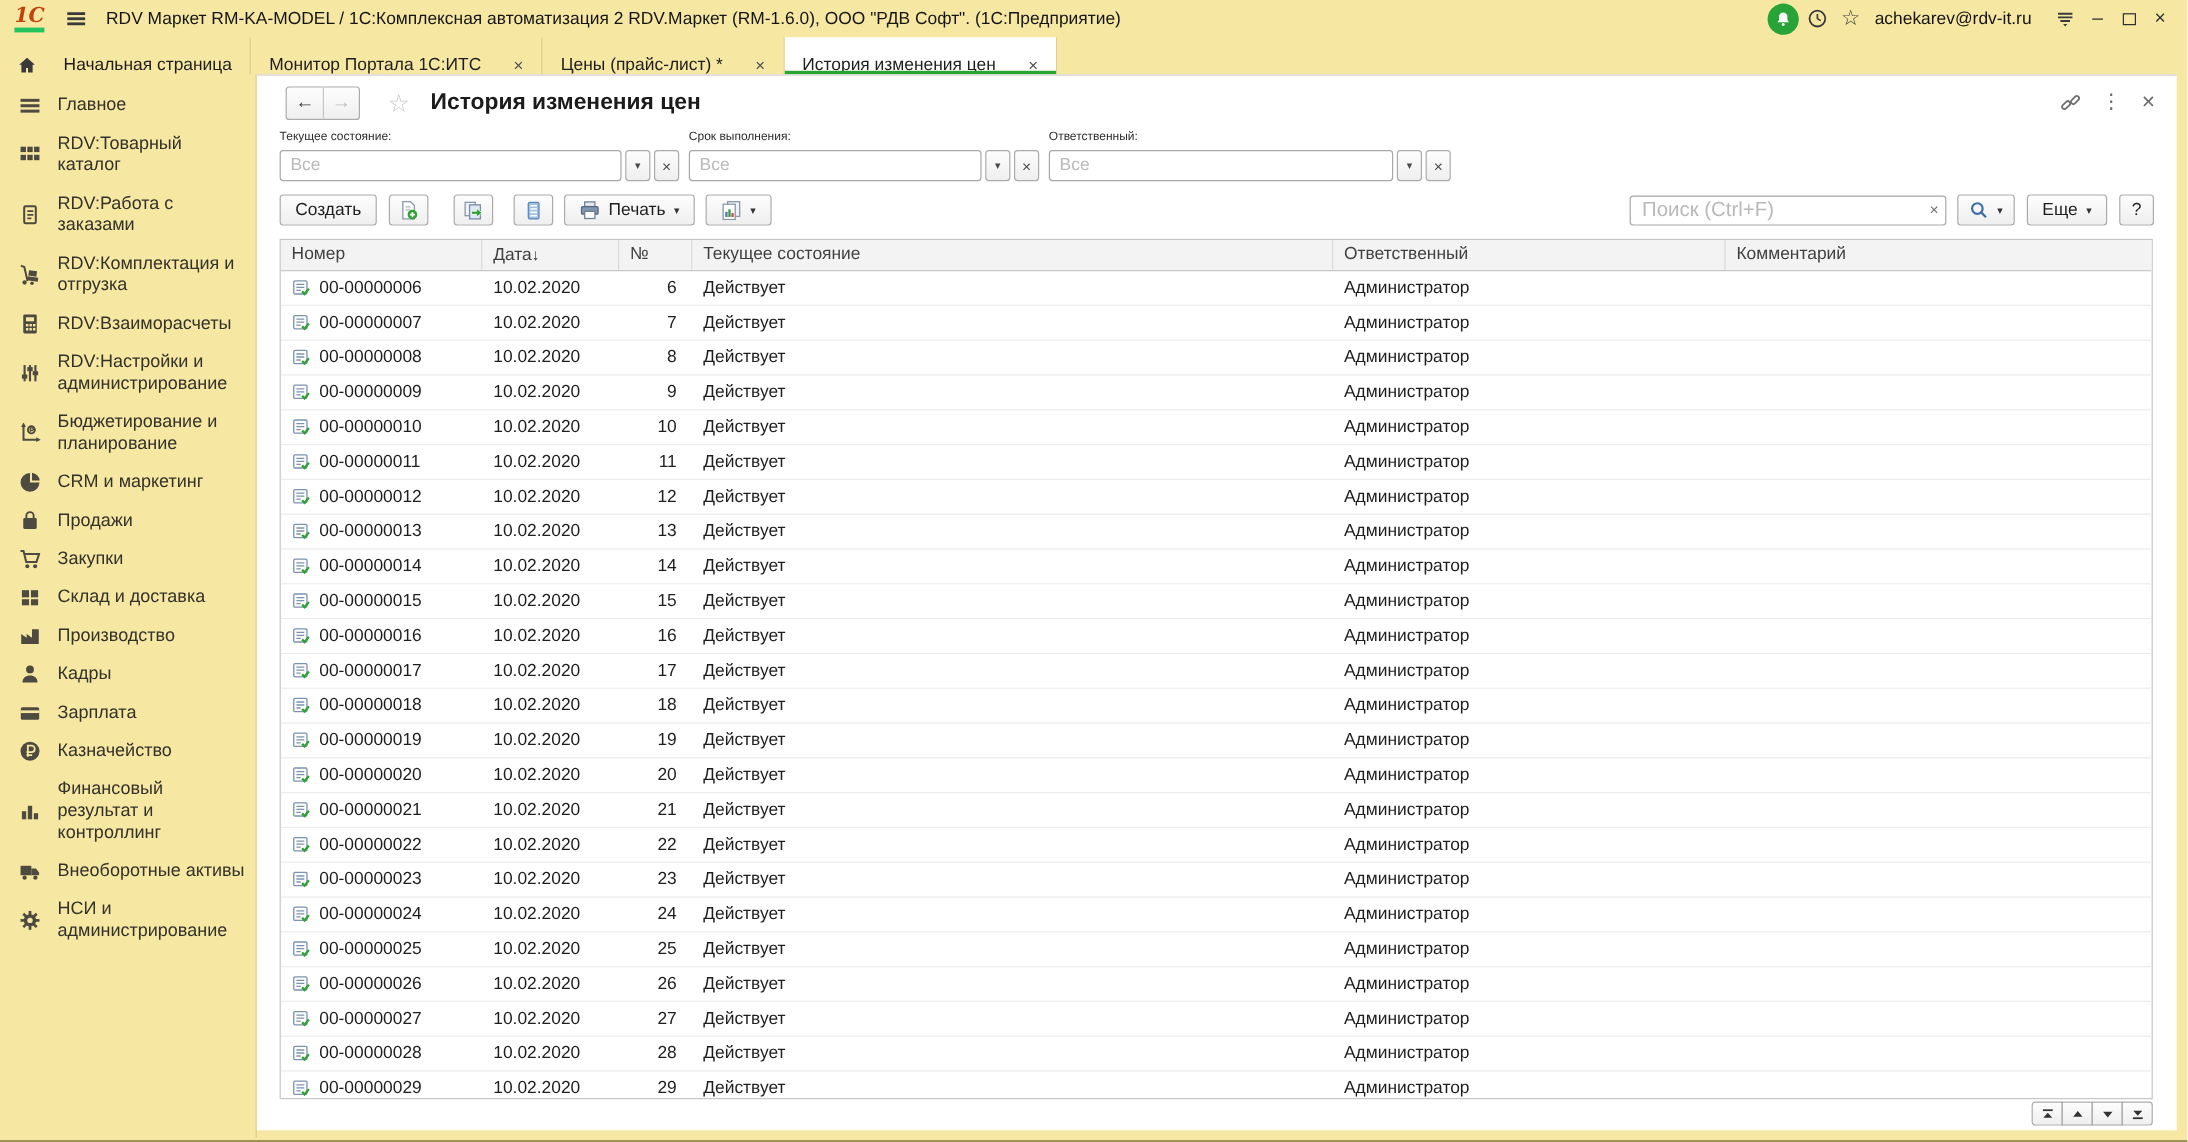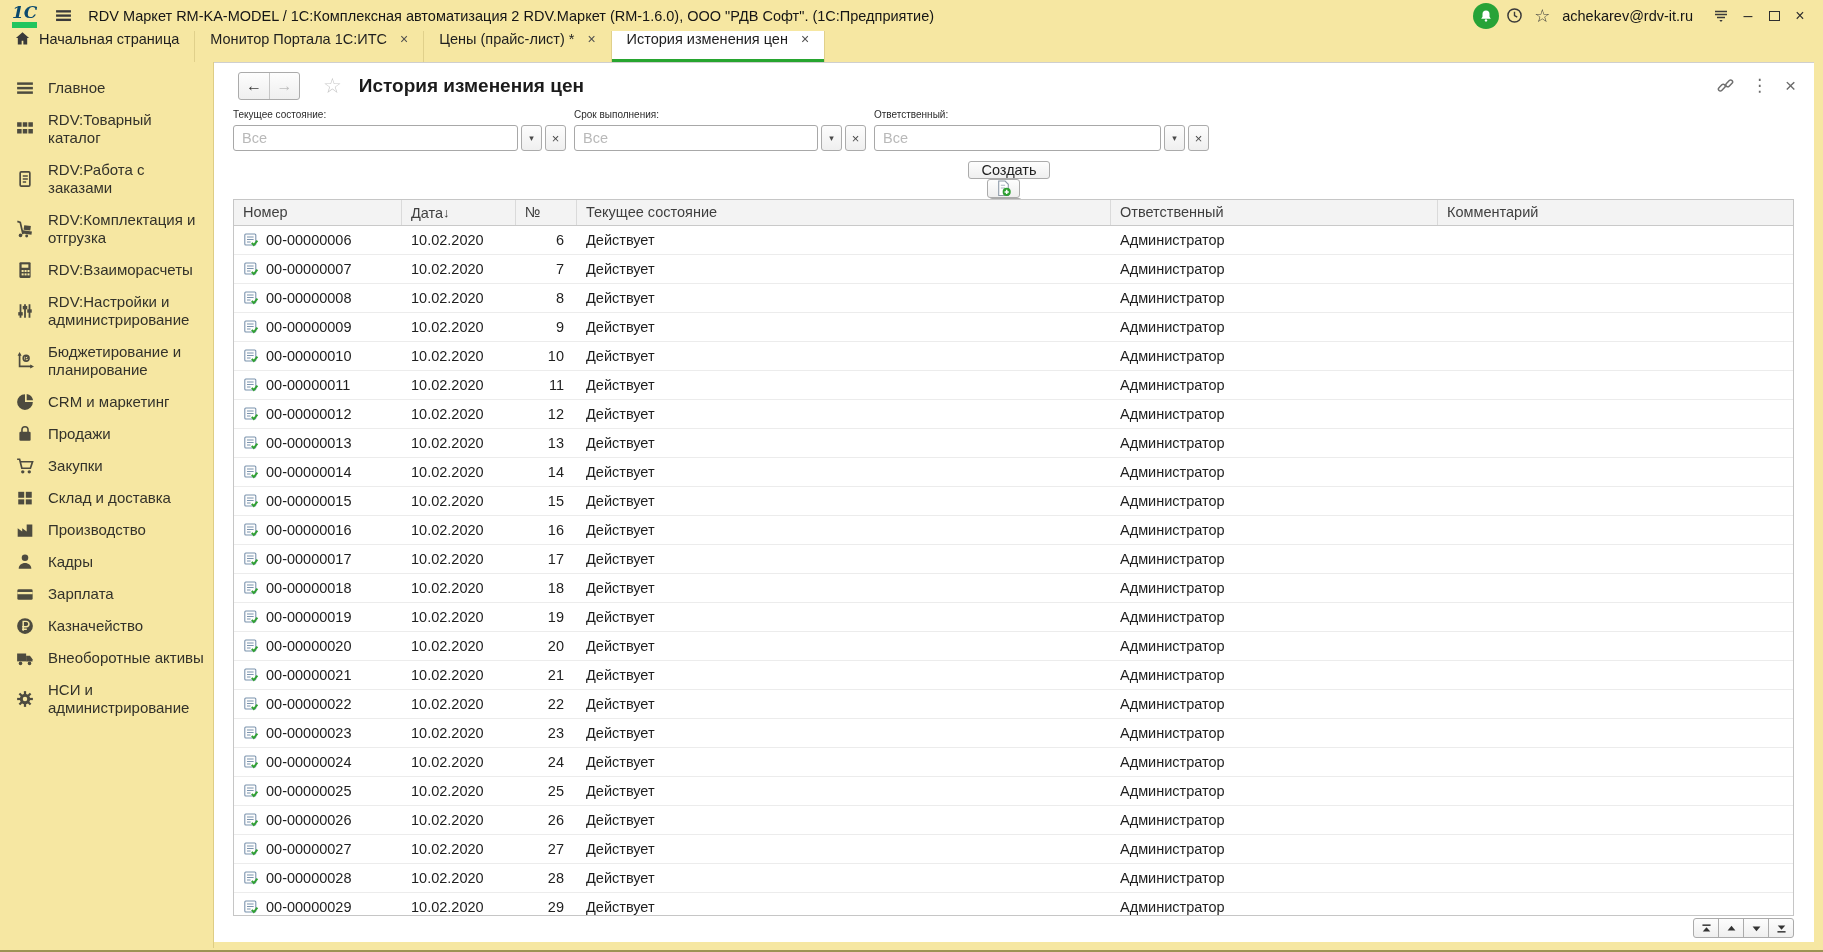--- a/index.html
+++ b/index.html
@@ -2,34 +2,34 @@
 <html><head>
 <meta charset="utf-8">
 <style>
   * { box-sizing: border-box; margin: 0; padding: 0; }
   html,body { width:1823px; height:952px; overflow:hidden; }
   body { font-family:"Liberation Sans","DejaVu Sans",sans-serif; font-size:14.5px; color:#1e1e1e; }
   .window { position:relative; width:1823px; height:952px; background:#F6E7A2; border-bottom:2px solid #9d9354; }
 
   
   .titlebar { height:31px; display:flex; align-items:center; padding:0 10px 0 12px; }
-  .logo-1c { font-family:"DejaVu Serif",serif; font-style:italic; font-weight:bold; color:#0c4a6e; font-size:17px; line-height:1; border-bottom:6px solid #22c55e; padding-bottom:1px; }
+  .logo-1c { font-family:"DejaVu Serif",serif; font-style:italic; font-weight:bold; color:#c2410c; font-size:17px; line-height:1; border-bottom:4px solid #22c55e; padding-bottom:1px; }
   .tb-burger { margin:0 16px 0 18px; display:flex; }
   .app-title { font-size:14.5px; color:#151515; }
   .tb-spacer { flex:1; }
   .tb-ic { display:flex; align-items:center; justify-content:center; width:28px; height:28px; }
   .bell-circle { width:26px; height:26px; border-radius:50%; background:#27A337; display:flex; align-items:center; justify-content:center; }
   .tb-star { font-size:18px; color:#3a3a3a; }
   .tb-email { margin:0 14px 0 6px; color:#151515; }
   .winbtn { width:26px; height:26px; display:flex; align-items:center; justify-content:center; color:#2e2e2e; font-size:16px; }
   .maxbox { width:11px; height:10px; border:1.5px solid #2e2e2e; display:inline-block; }
 
   
   .tabbar { height:31px; display:flex; align-items:stretch; }
-  .tab { display:flex; align-items:flex-start; gap:9px; padding:0 15px; color:#1e1e1e; border-right:1px solid #E0D08B; position:relative; }
+  .tab { display:flex; align-items:flex-end; gap:23px; padding:0 15px; color:#1e1e1e; border-right:1px solid #E0D08B; position:relative; }
   .tab .tclose { color:#4f4f4f; font-size:14px; margin-left:4px; }
   .tab.active { background:#ffffff; }
   .tab.active::after { content:""; position:absolute; left:0; right:0; bottom:0; height:3px; background:#27A52F; }
 
   
   .sidebar { position:absolute; left:0; top:62px; width:214px; bottom:2px; background:#F6E7A2; border-right:1px solid #DECD85; padding-top:10px; overflow:hidden; }
   .side-item { display:flex; align-items:center; gap:14px; padding:7px 8px 7px 16px; font-size:15px; line-height:18px; color:#33322a; }
   .side-item svg { flex-shrink:0; }
 
   
@@ -54,21 +54,21 @@
   .fieldrow input { flex:1; border:1px solid #A8A8A8; border-radius:3px; height:26px; padding:0 8px; font-size:14.5px; font-family:inherit; color:#1e1e1e; min-width:0; }
   .fieldrow input::placeholder { color:#B9B9B9; }
   .sqbtn { width:21px; height:26px; border:1px solid #ABABAB; border-radius:3px; background:linear-gradient(#FDFDFD,#EFEFEF); display:flex; align-items:center; justify-content:center; color:#4a4a4a; }
   .sqbtn.caret { font-size:9px; }
   .sqbtn.clear { font-size:13px; }
   .f1 { left:19px;  width:333px; }
   .f2 { left:360px; width:292px; }
   .f3 { left:660px; width:335px; }
 
   
-  .toolbar { position:absolute; top:98px; left:19px; right:19px; height:28px; display:flex; align-items:center;flex-direction:column; }
+  .toolbar { position:absolute; top:98px; left:19px; right:19px; height:28px; display:flex; align-items:center; }
   .btn { height:26px; border:1px solid #ABABAB; border-radius:3px; background:linear-gradient(#FDFDFD,#EFEFEF); display:inline-flex; align-items:center; justify-content:center; font-size:14.5px; color:#1e1e1e; padding:0 12px; gap:7px; }
   .btn.icononly { width:33px; padding:0; }
   .caret-g { font-size:9px; color:#333; }
   .tb-search { position:relative; width:264px; height:25px; }
   .tb-search input { width:100%; height:25px; border:1px solid #A8A8A8; border-radius:3px; padding:0 24px 0 9px; font-size:17px; font-family:inherit; }
   .tb-search input::placeholder { color:#B9B9B9; }
   .tb-search .sx { position:absolute; right:7px; top:4px; color:#6e6e6e; font-size:13px; }
 
   
   .grid { position:absolute; left:19px; right:20px; top:136px; bottom:26px; border:1px solid #C6C6C6; overflow:hidden; background:#fff; }
@@ -436,20 +436,26 @@
         <span>Зарплата</span>
       </div>
 
       <div class="side-item">
         <svg width="18" height="18" fill="#4d4b3f" color="#4d4b3f">
           <use href="#icon-ruble"></use>
         </svg>
         <span>Казначейство</span>
       </div>
 
+      <div class="side-item">
+        <svg width="18" height="18" fill="#4d4b3f" color="#4d4b3f">
+          <use href="#icon-barchart"></use>
+        </svg>
+        <span>Финансовый результат и контроллинг</span>
+      </div>
 
       <div class="side-item">
         <svg width="18" height="18" fill="#4d4b3f" color="#4d4b3f">
           <use href="#icon-truck"></use>
         </svg>
         <span>Внеоборотные активы</span>
       </div>
 
 
       <div class="side-item">

